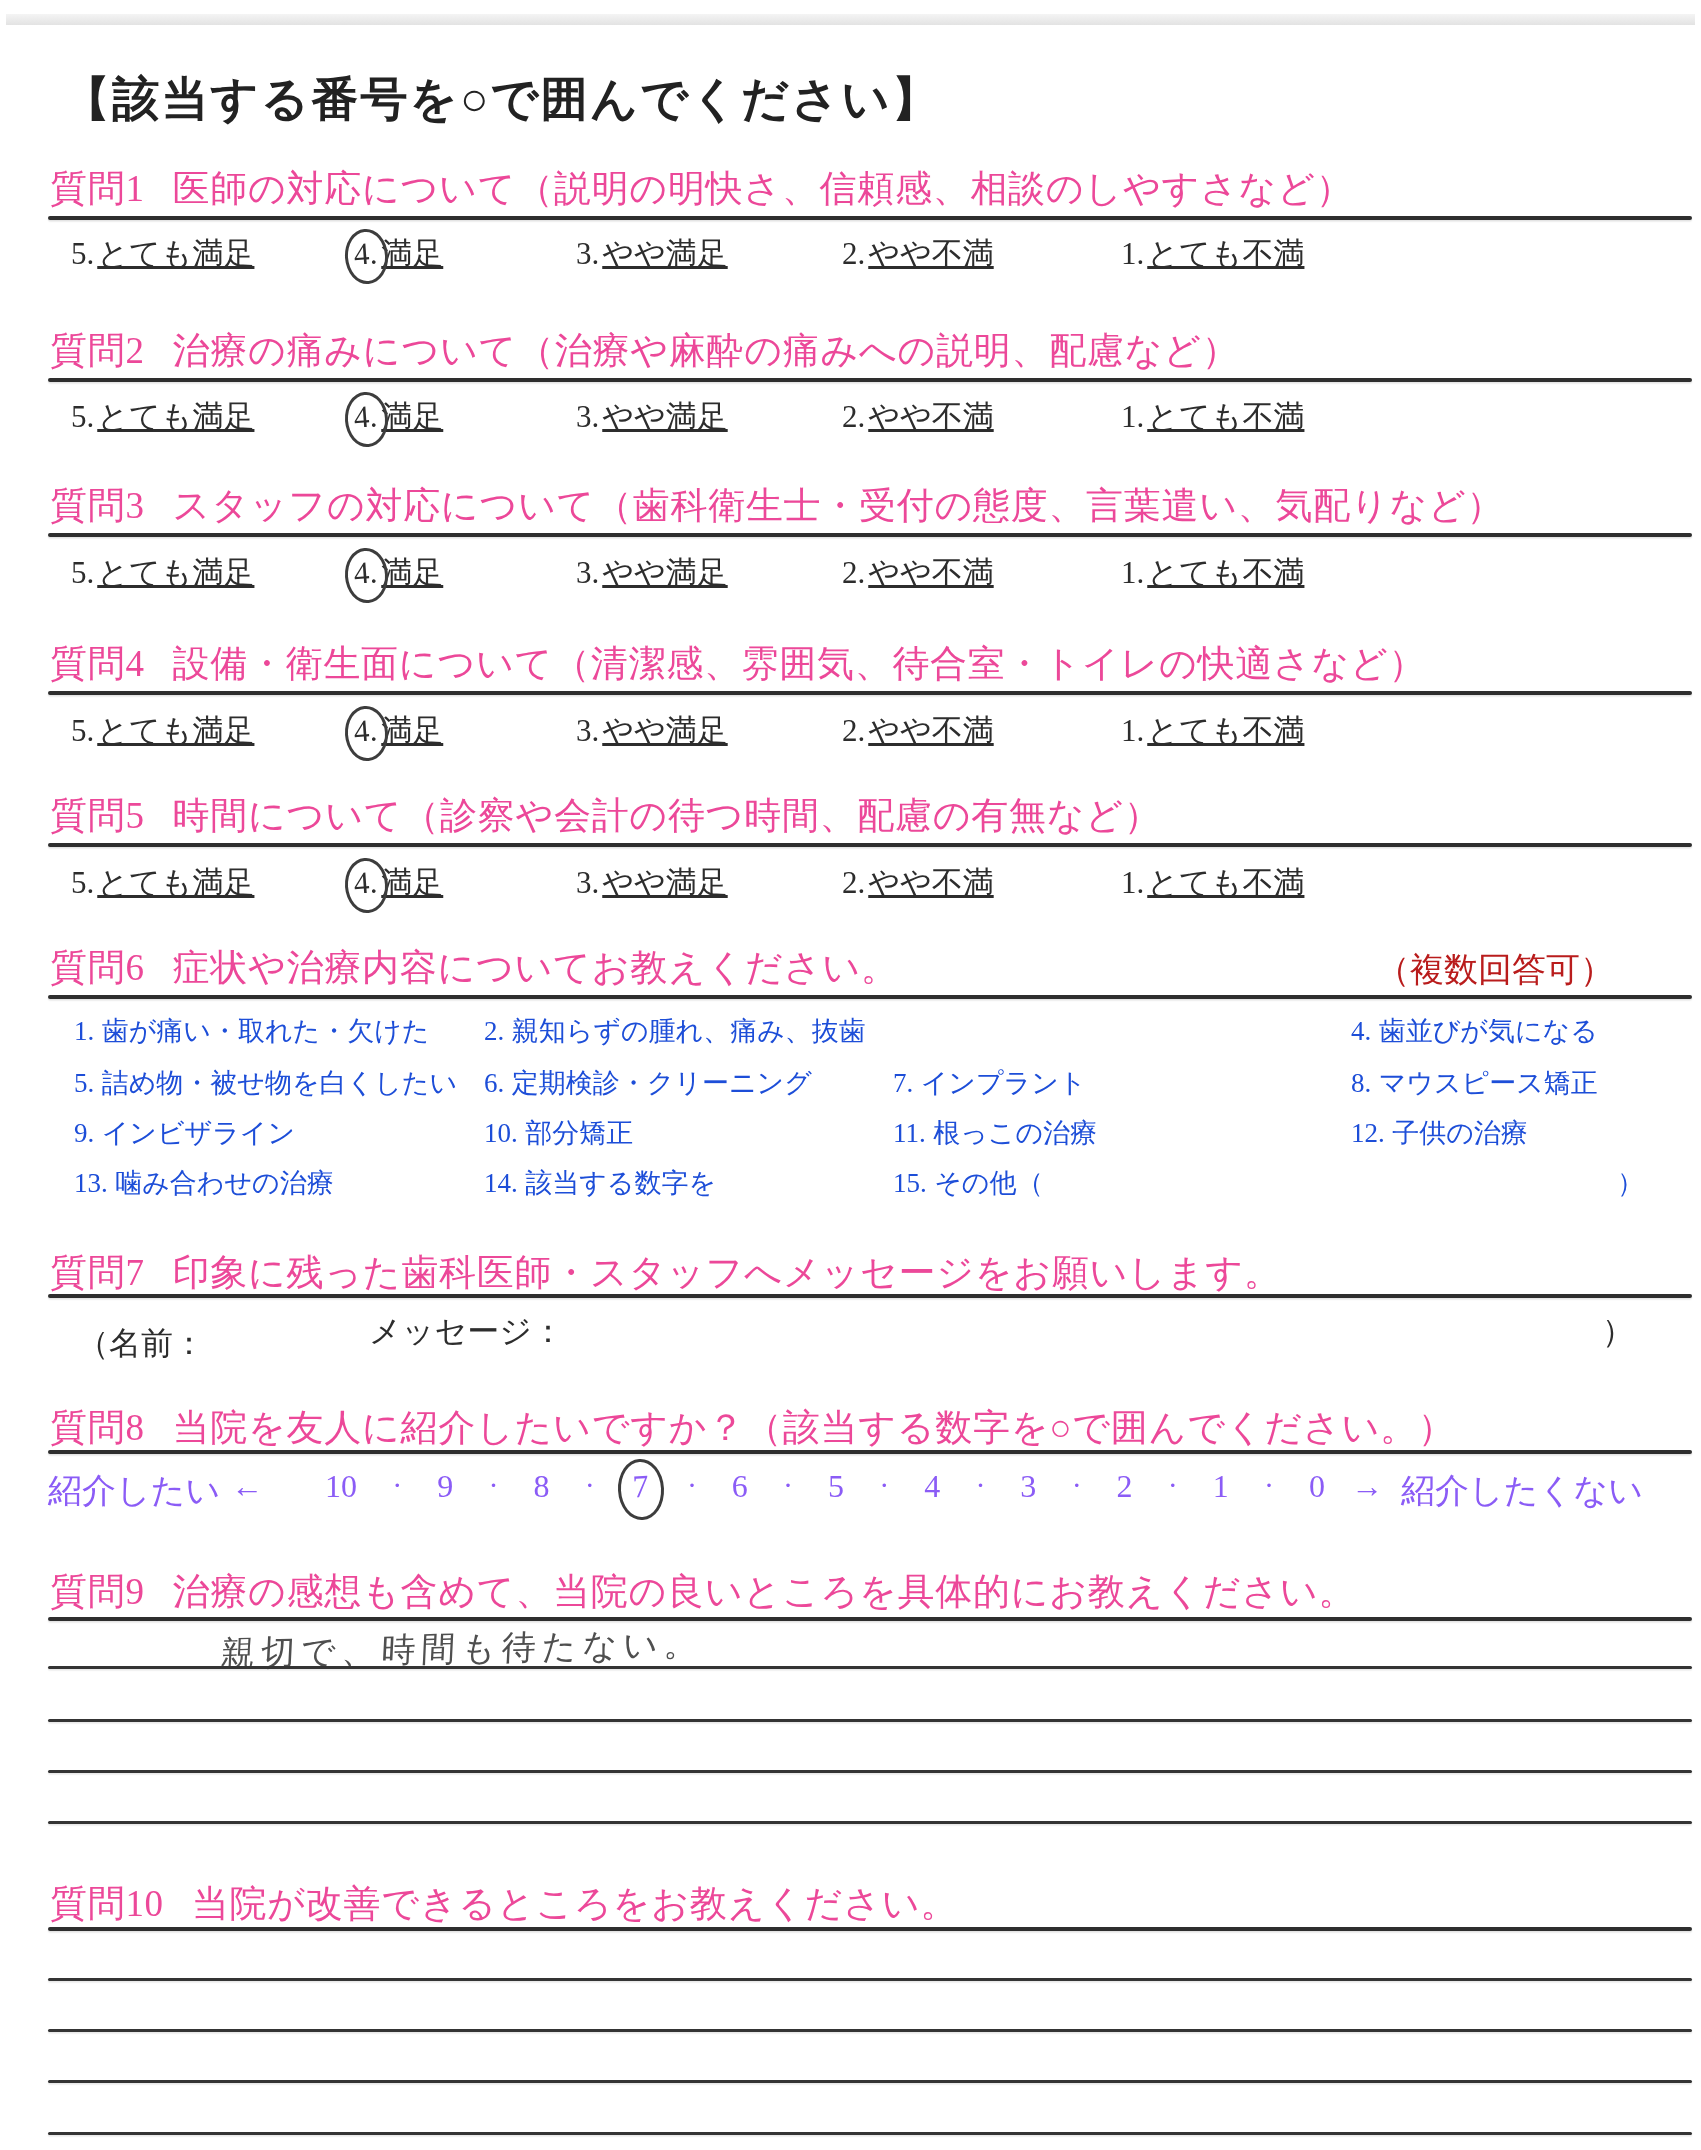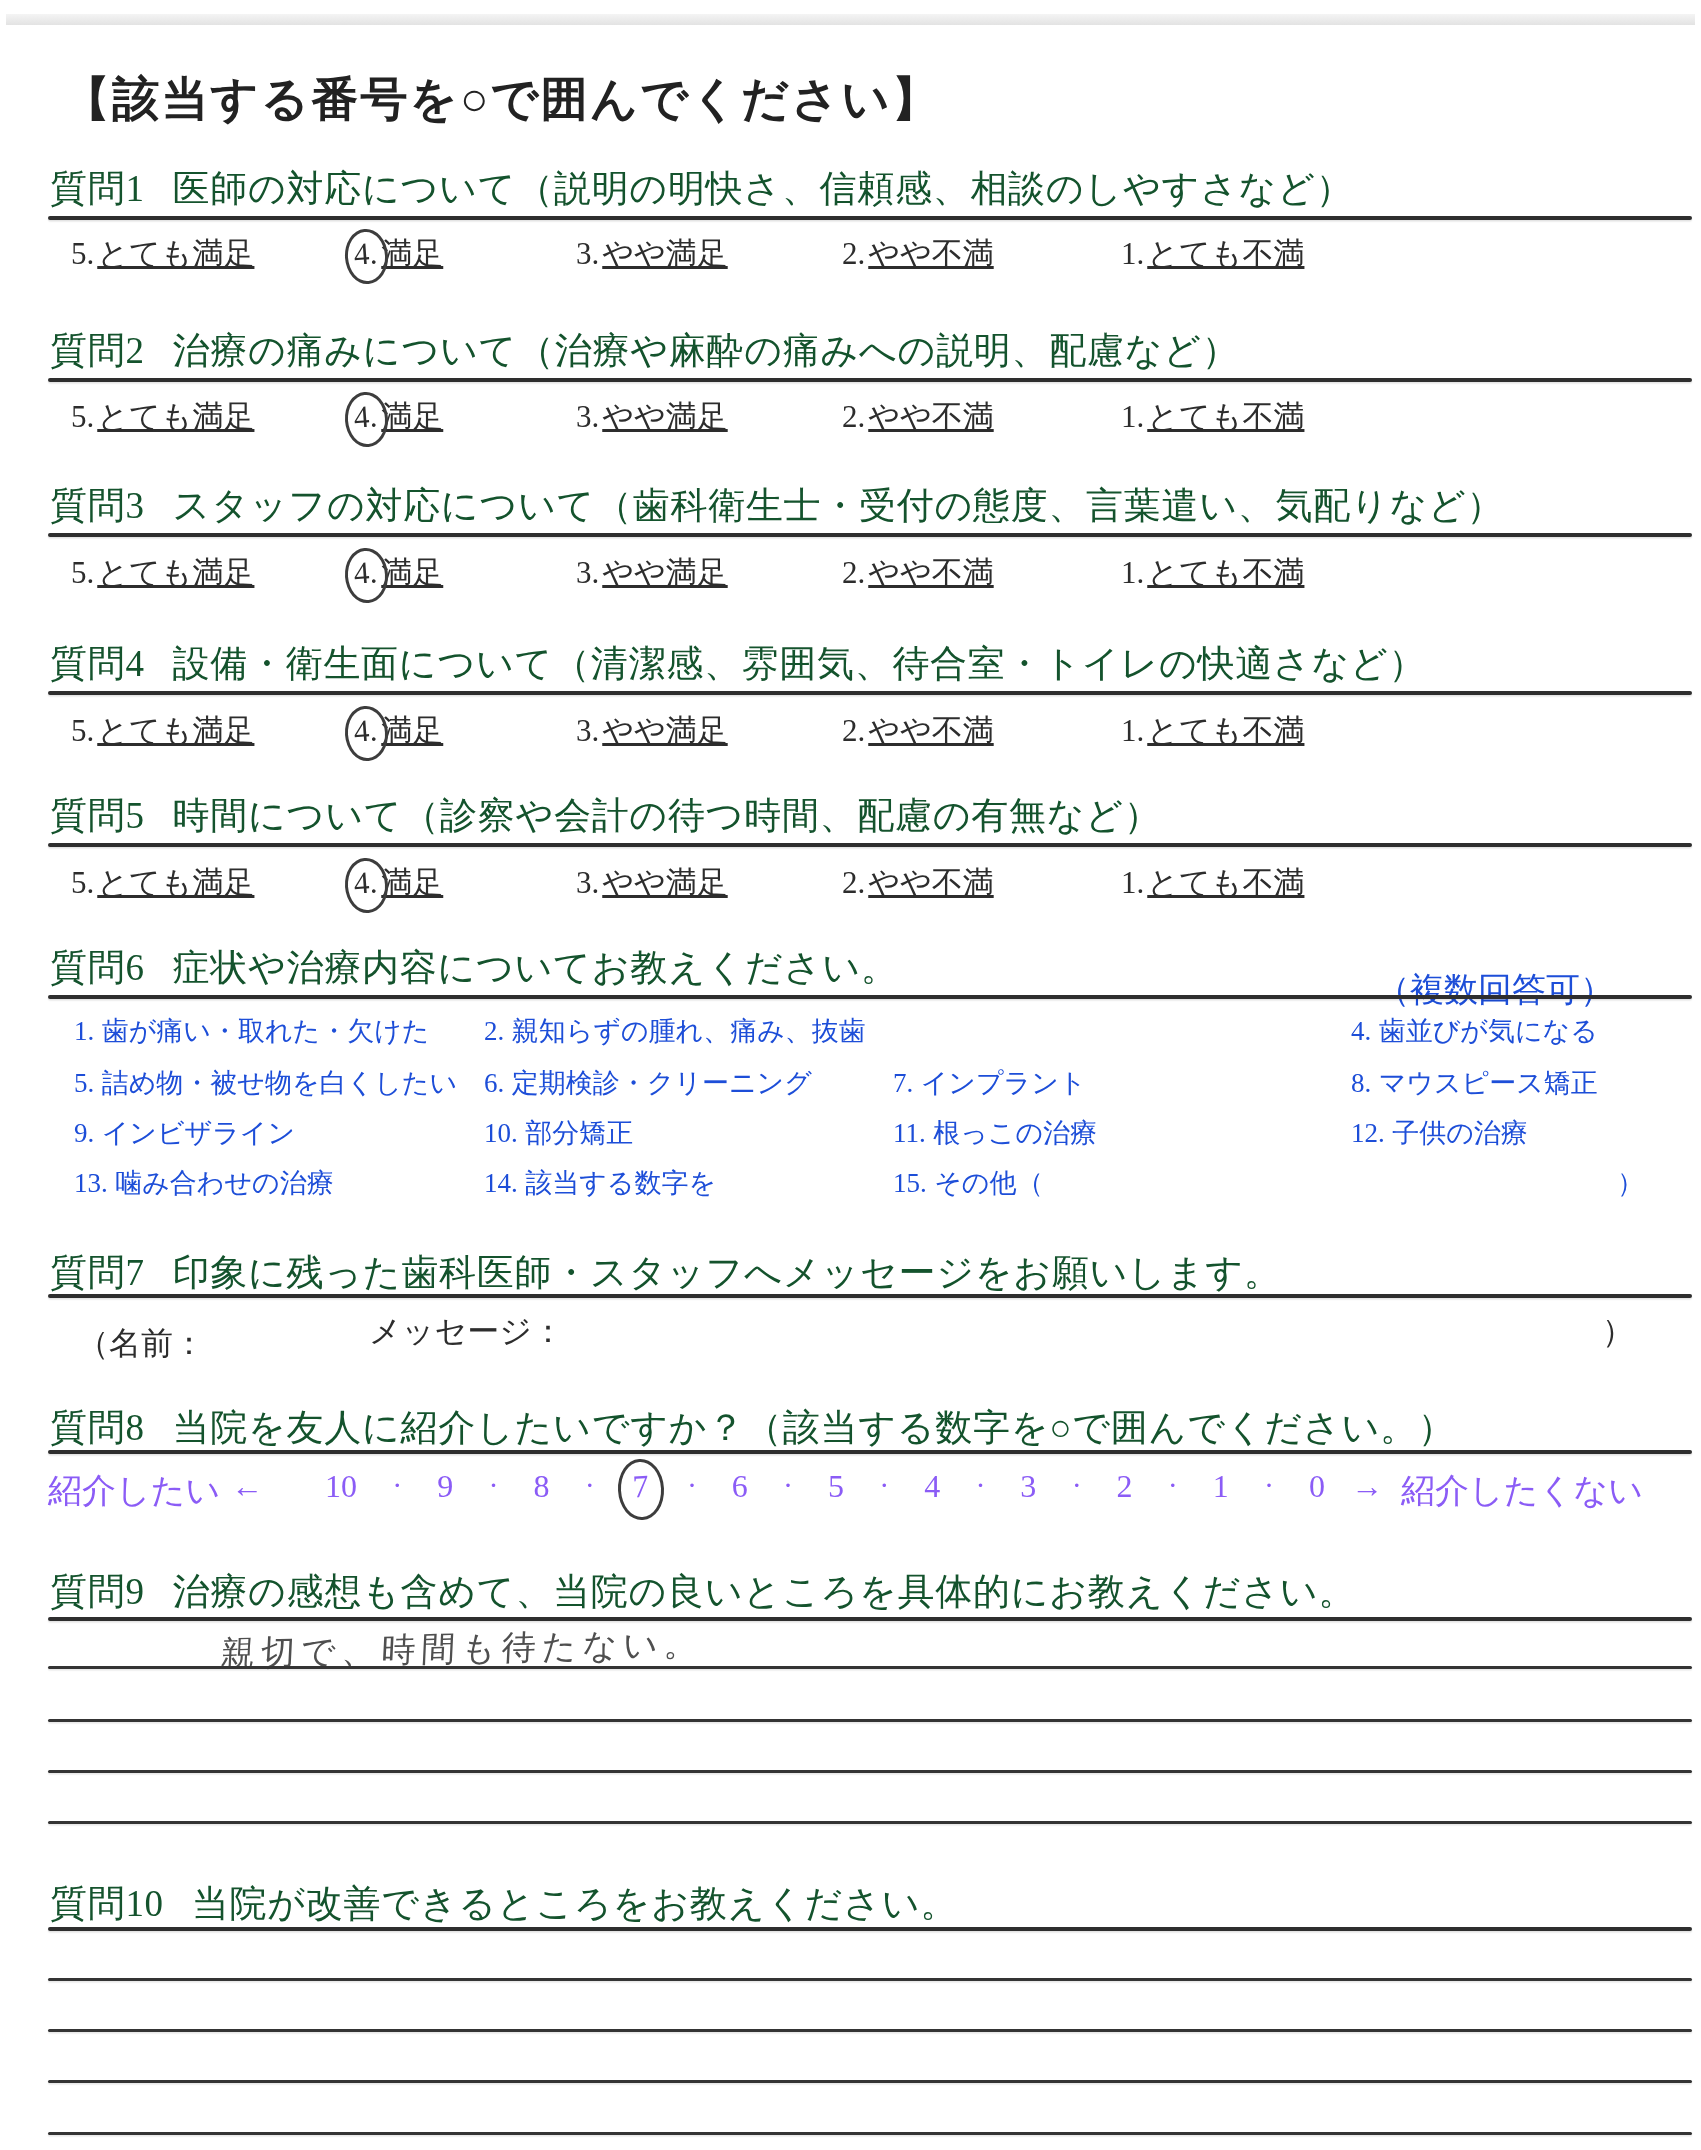--- a/index.html
+++ b/index.html
@@ -5,35 +5,35 @@
   html,body{margin:0;padding:0;}
   body{
     width:1701px;height:2151px;position:relative;overflow:hidden;
     background:#ffffff;color:#2b2b2b;
     font-family:"Liberation Serif","DejaVu Serif",serif;
   }
   .abs{position:absolute;white-space:nowrap;}
   .scanband{position:absolute;left:5.9px;top:14px;width:1689px;height:11px;
     background:linear-gradient(#f4f4f4,#e3e3e3);}
   .title{left:63px;top:68px;font-size:47px;font-weight:bold;letter-spacing:2.2px;color:#222;}
-  .qheader{font-size:37px;letter-spacing:0.7px;color:#14532d;}
+  .qheader{font-size:37px;letter-spacing:0.7px;color:#ec4899;}
   .qheader .qtitle{margin-left:28px;}
   .rule{position:absolute;left:48px;width:1644px;height:3.7px;background:#2e2e2e;
     border-radius:2.2px;box-shadow:0 1.5px 1.5px rgba(0,0,0,.12);}
   .ansline{position:absolute;left:48px;width:1644px;height:3px;background:#343434;
     border-radius:1.5px;box-shadow:0 1.5px 1.5px rgba(0,0,0,.10);}
   .optrow{position:absolute;left:48px;width:1644px;height:52px;font-size:31px;color:#2d2d2d;}
   .opt{position:absolute;top:0;white-space:nowrap;text-decoration:underline;}
   .optnum{display:inline-block;margin-right:3px;}
   .circled{border:3px solid #3d3d3d;border-radius:50%;
     padding:4.4px 7.4px 8.9px 5.9px;margin:-5.9px -5.9px -10.3px -7.4px;
     transform:rotate(-4deg);}
   .q6item{position:absolute;font-size:27px;white-space:nowrap;color:#1d4ed8;}
   .q6num{margin-right:7.4px;}
-  .q6note{font-size:34px;color:#1d4ed8;margin-top:20px;}
+  .q6note{font-size:34px;color:#b91c1c;}
   .q7row{font-size:32px;color:#2d2d2d;}
   .q8row{font-size:34px;color:#8b5cf6;}
   .q8nums{position:absolute;left:277px;top:0;width:1000px;display:flex;
     justify-content:space-between;align-items:baseline;font-size:32px;}
   .q8sep{font-size:22px;position:relative;top:-4.4px;}
   .q8circle{display:inline-block;border:3px solid #3d3d3d;border-radius:50%;
     padding:5.9px 11.8px 11.8px;margin:-8.9px -11.8px -14.8px;transform:rotate(-3deg);}
   .arrow{font-size:32px;}
   .handwriting{font-size:34px;color:#4f4f4f;letter-spacing:5.9px;
     font-family:"DejaVu Sans",sans-serif;

